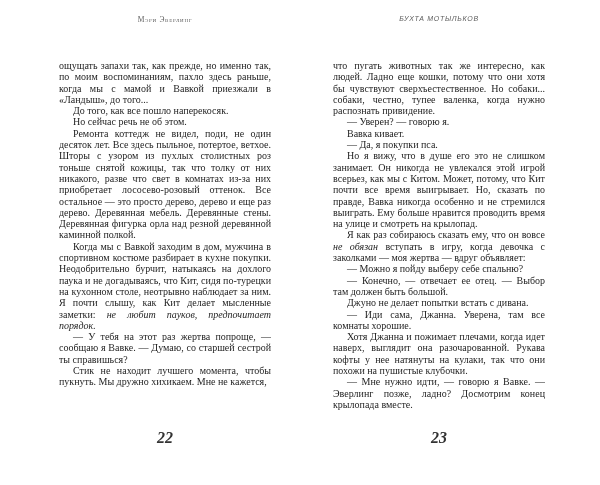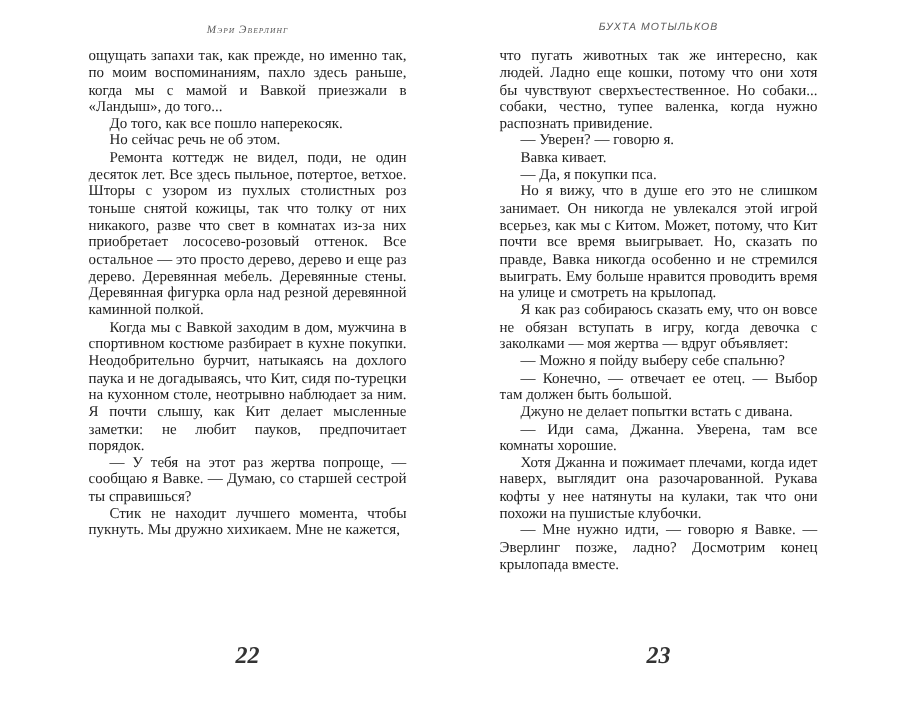--- a/index.html
+++ b/index.html
@@ -27,46 +27,45 @@
   .running-head {
     position: absolute;
     top: 15px;
     left: 0;
     width: 100%;
     text-align: center;
     font-size: 7.5px;
     letter-spacing: 0.7px;
     color: #5c5c5c;
     white-space: nowrap;
-    font-style: italic;
   }
   .rh-author { font-variant: small-caps; }
   .rh-title  { font-style: italic; font-size: 7px; font-family: "Liberation Sans", sans-serif; }
 
   .page-body {
     position: absolute;
-    top: 32px;
+    top: 60px;
     left: 0;
     width: 212px;
     height: 384px;
     overflow: hidden;
     font-size: 10px;
     line-height: 11.3px;
     text-align: justify;
     color: #1e1e1e;
     hyphens: auto;
     -webkit-hyphens: auto;
   }
   .page-body p {
     margin: 0;
     padding: 0;
     text-indent: 14px;
   }
   .page-body p.noindent { text-indent: 0; }
-  .italic { }
+  .italic { font-style: italic; }
 
   .page-number {
     position: absolute;
     top: 429px;
     left: 0;
     width: 100%;
     text-align: center;
     font-size: 16px;
     font-weight: bold;
     font-style: italic;

